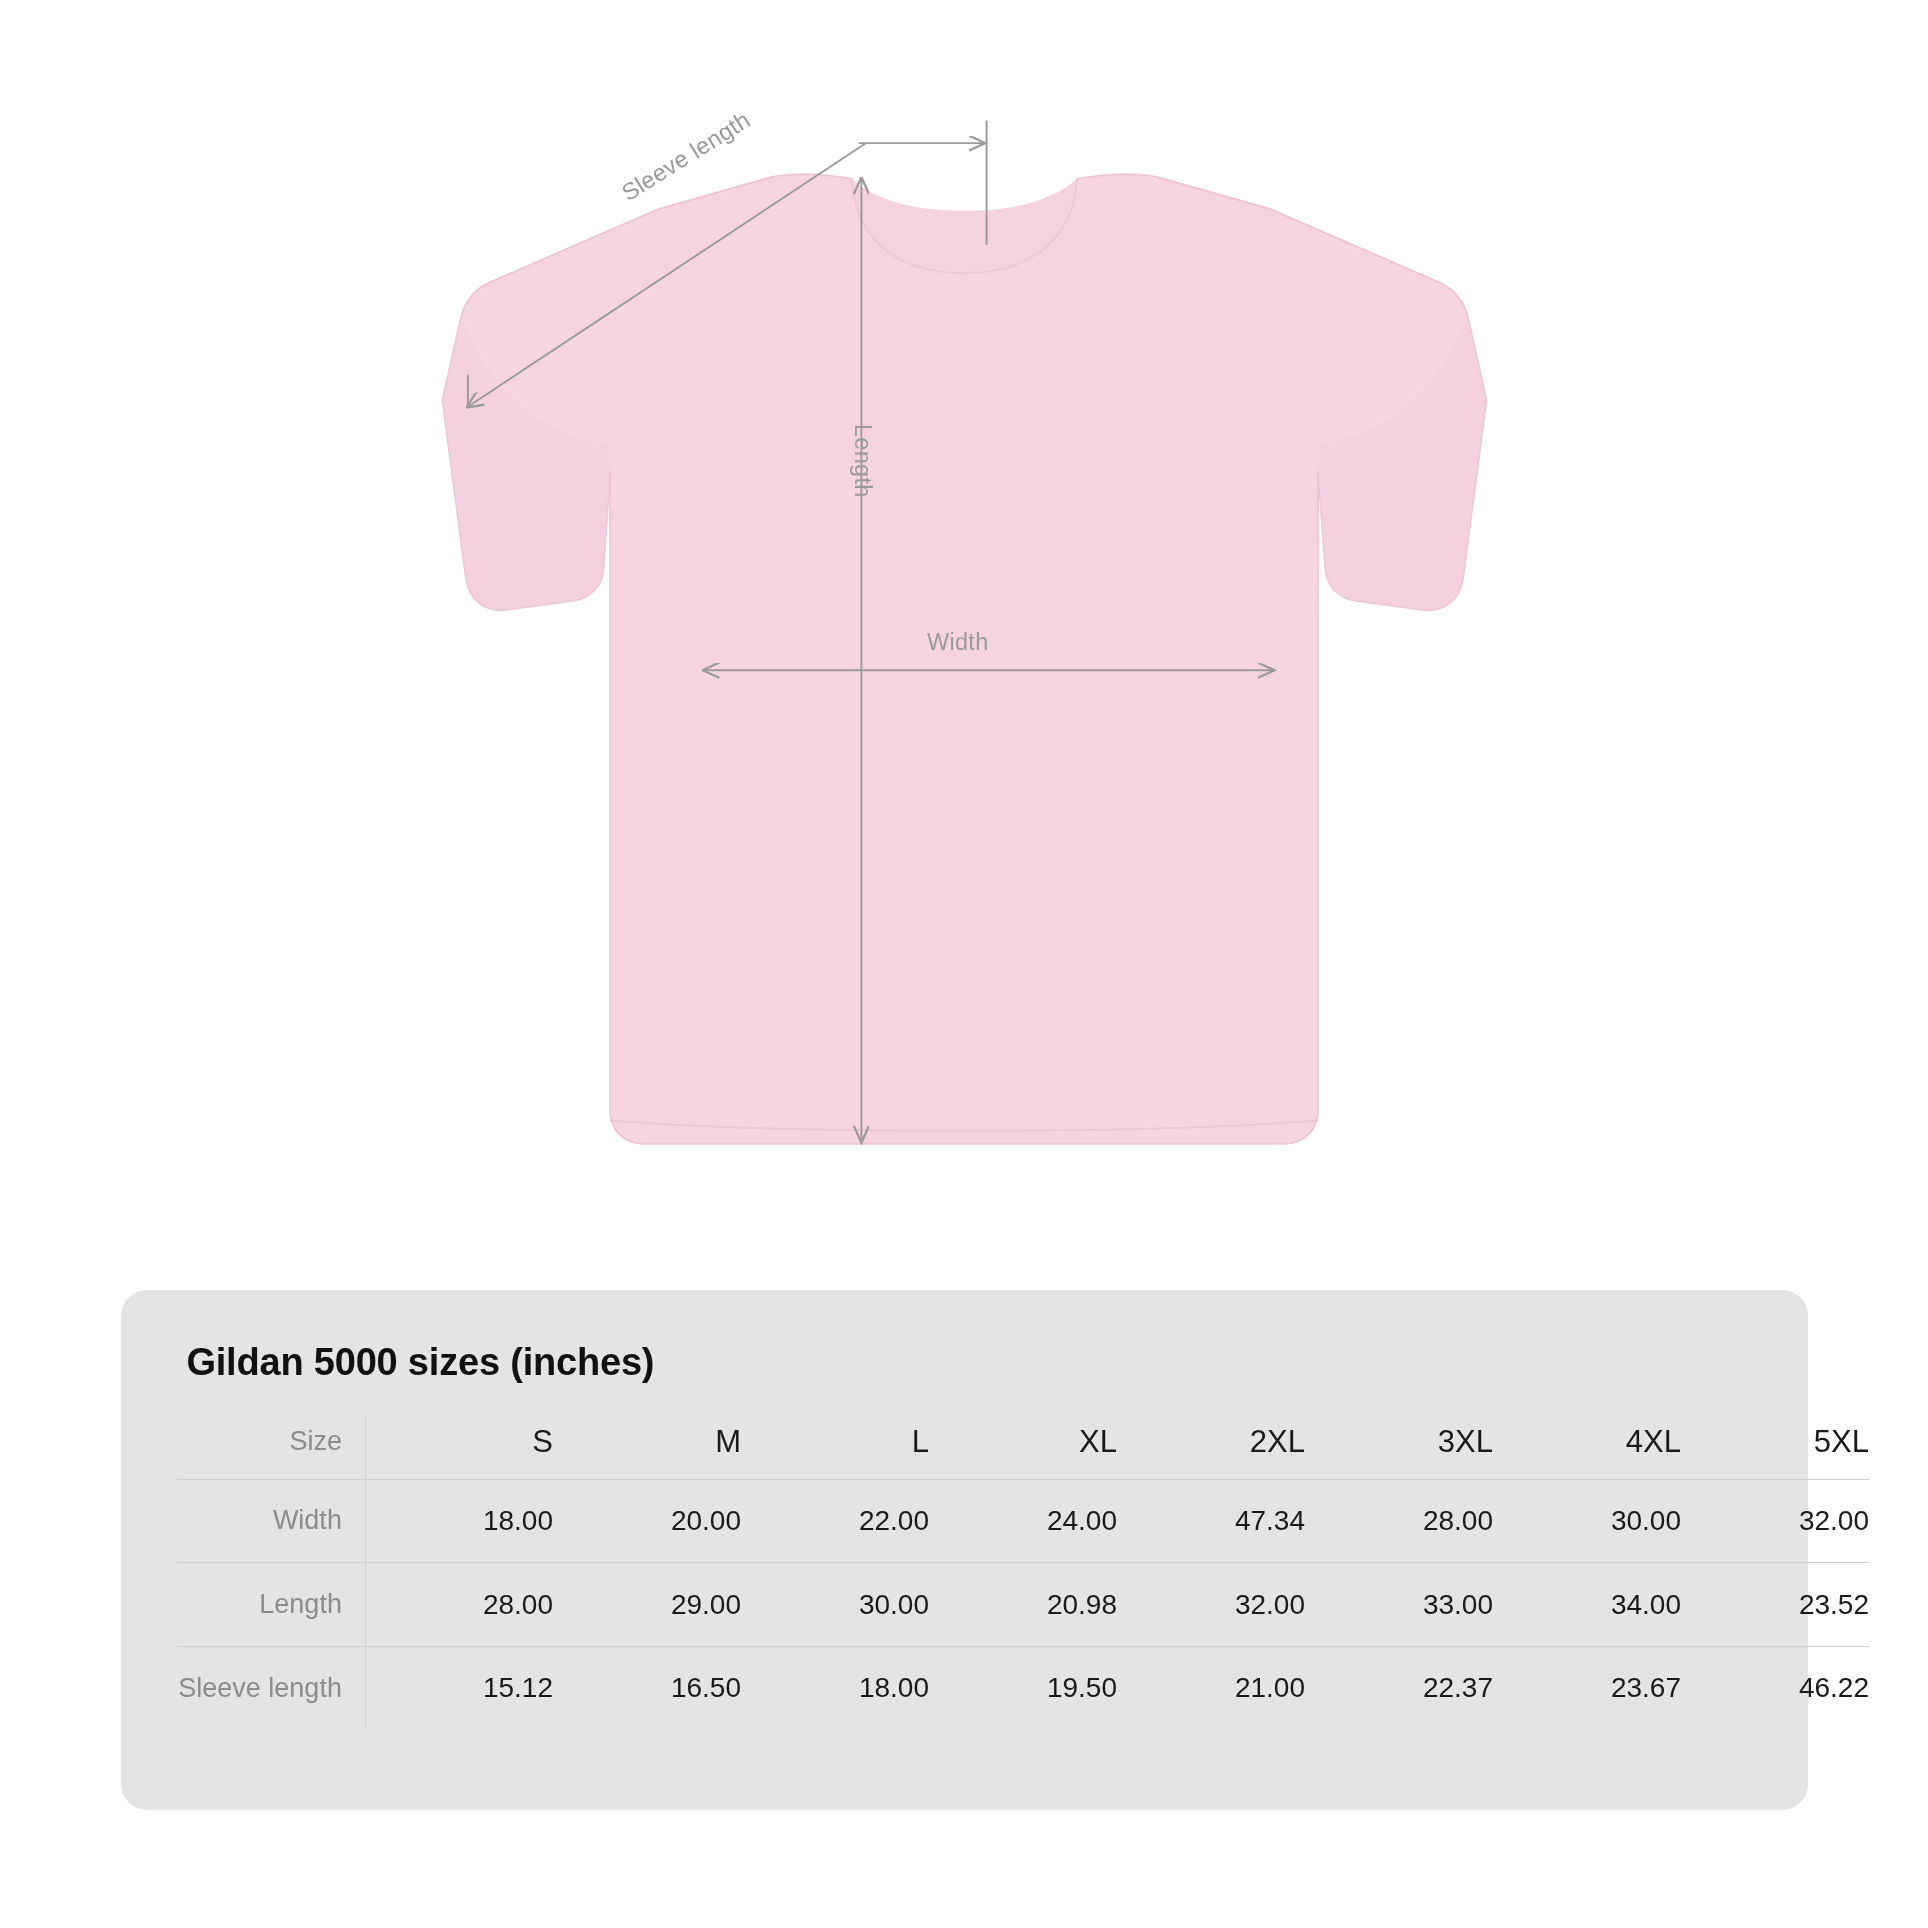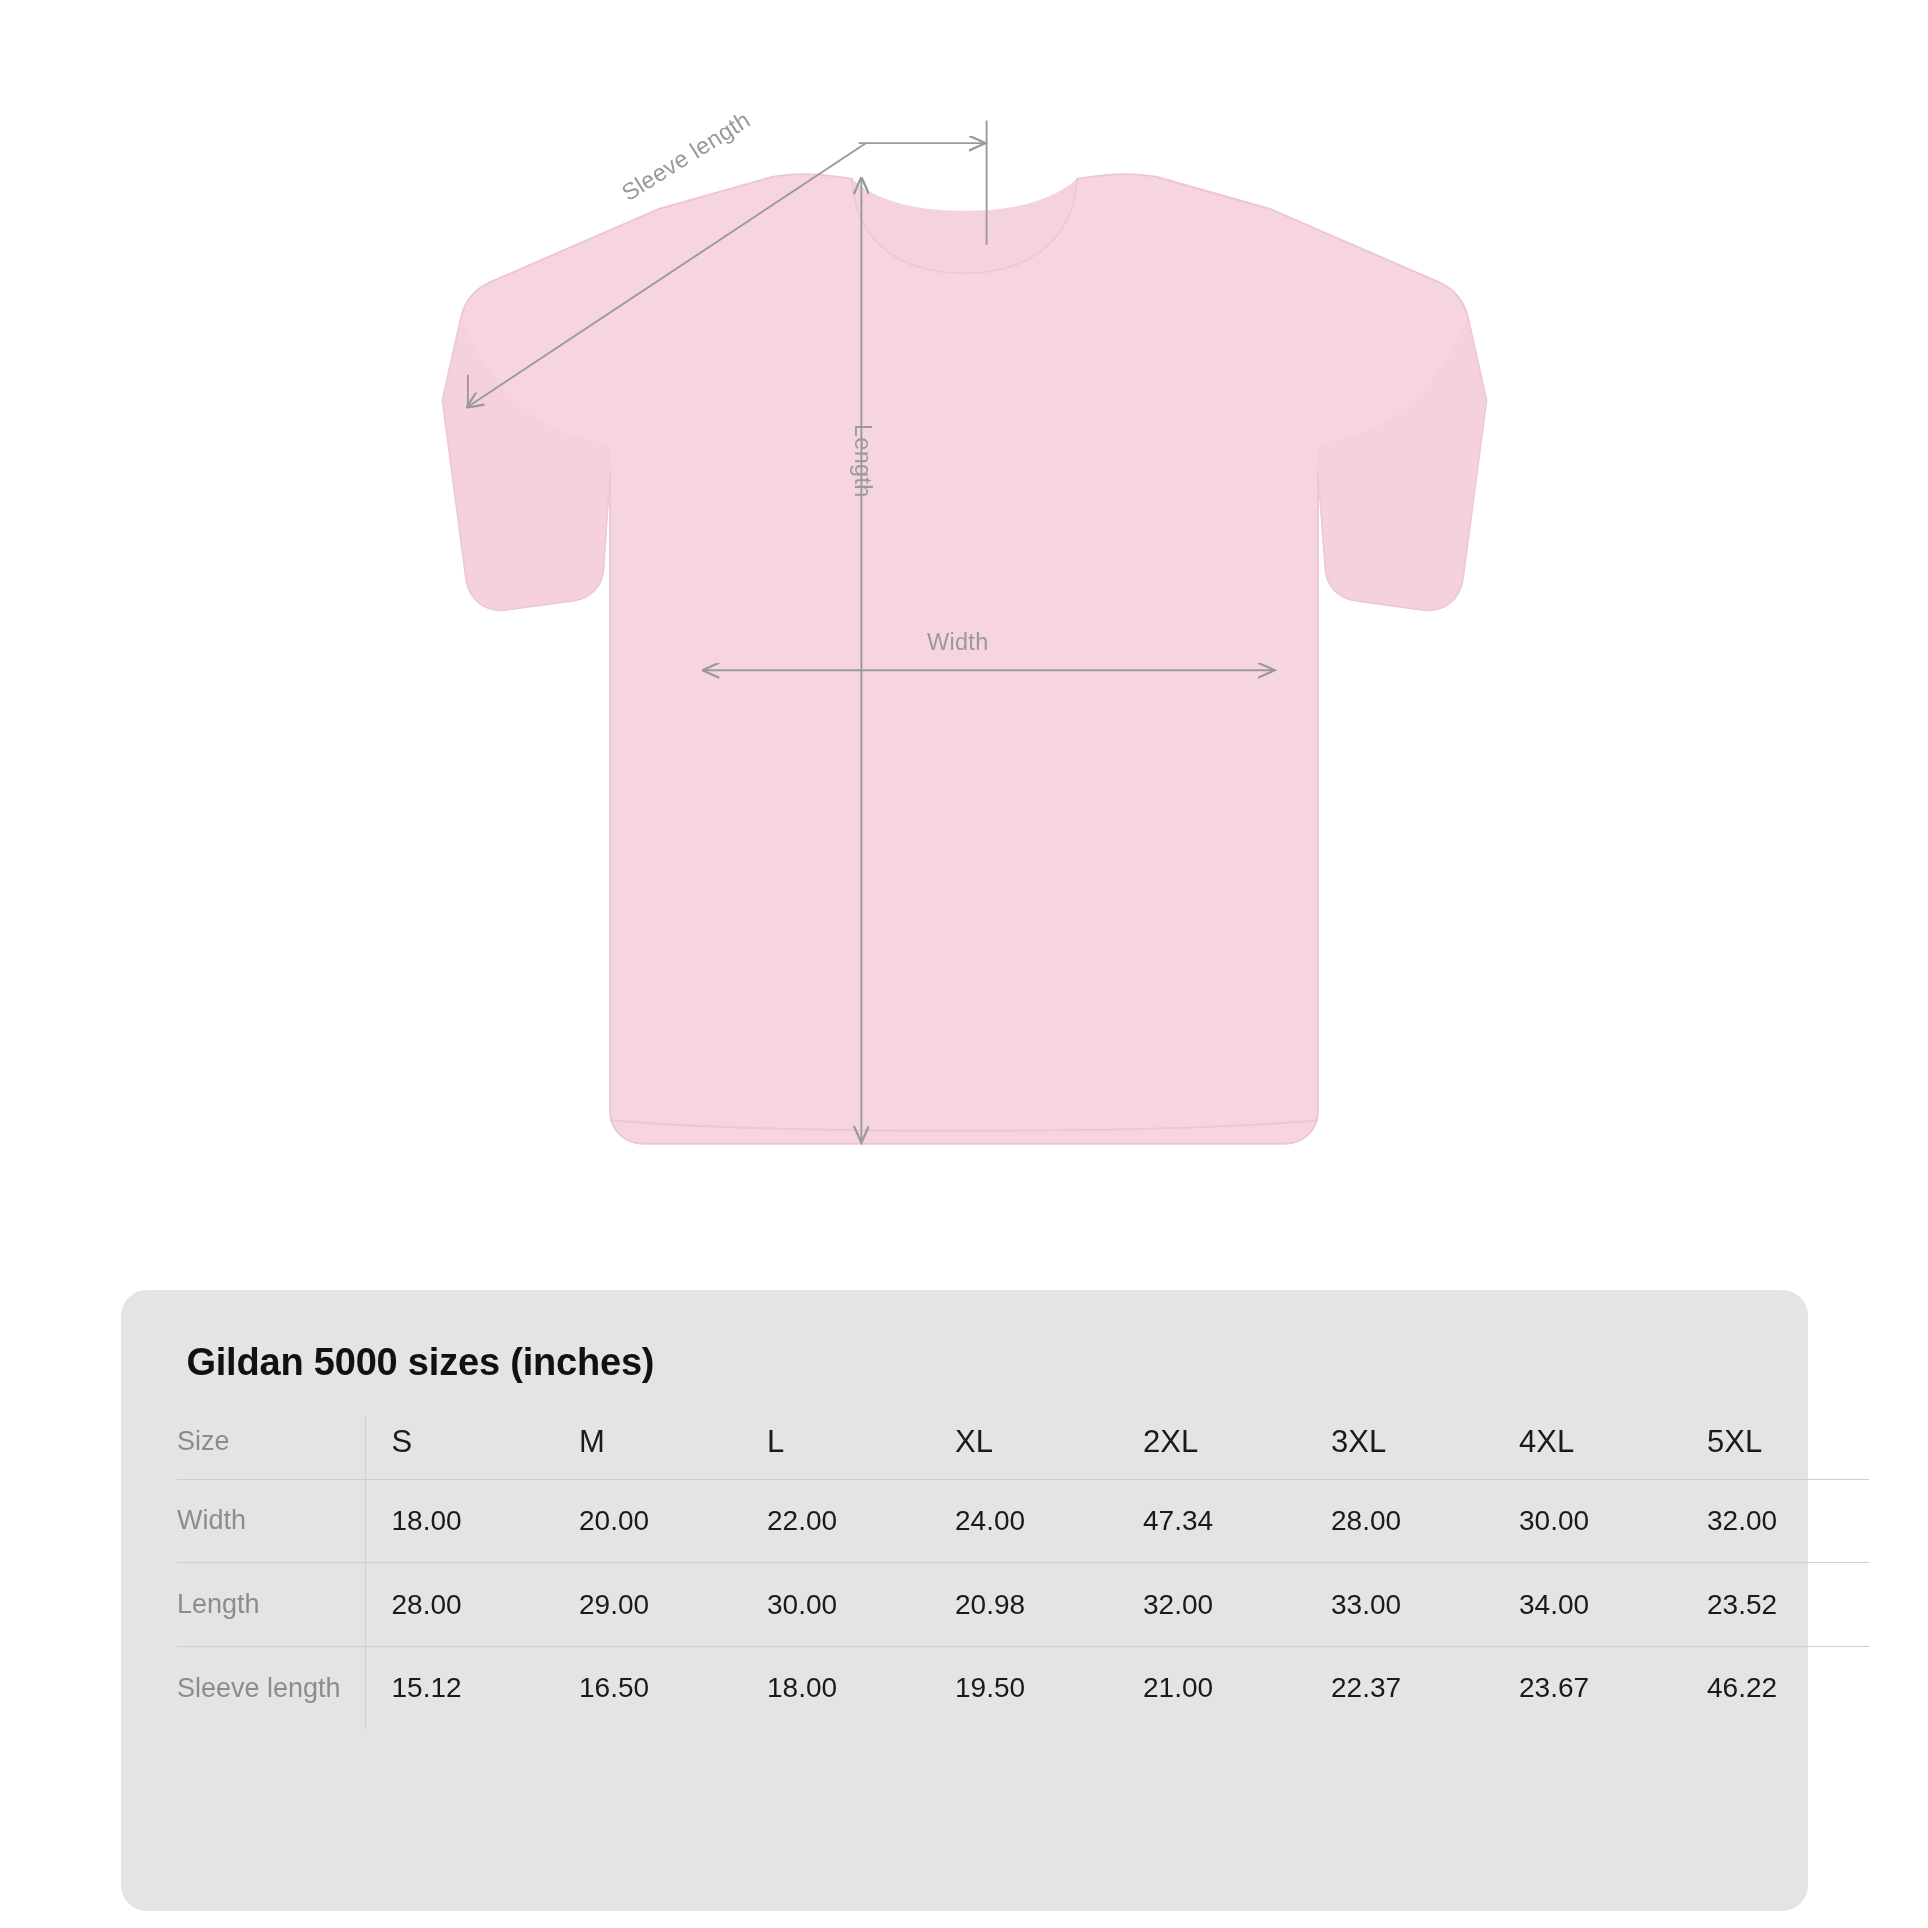--- a/index.html
+++ b/index.html
@@ -55,41 +55,41 @@
     left: 927px;
     top: 629px;
   }
 
   
   .card {
     position: absolute;
     left: 121px;
     top: 1290px;
     width: 1687px;
-    height: 621px;
+    height: 520px;
     background: #e4e4e4;
     border-radius: 26px;
     box-sizing: border-box;
     padding: 51px 56px 57px 56px;
   }
   .card-title {
     font-size: 38px;
     font-weight: bold;
     color: #111111;
     margin: 0 0 32px 9.4px;
     letter-spacing: -0.2px;
   }
   table.size-table {
     width: 1507px;
     border-collapse: collapse;
     table-layout: fixed;
   }
   table.size-table th,
   table.size-table td {
-    text-align: left;
+    text-align: right;
     font-size: 28px;
     color: #1a1a1a;
     padding: 24.5px 0 24.5px 0;
     font-weight: normal;
     vertical-align: middle;
   }
   table.size-table th.rowhead,
   table.size-table td.rowhead {
     color: #8c8c8c;
     font-size: 27px;

